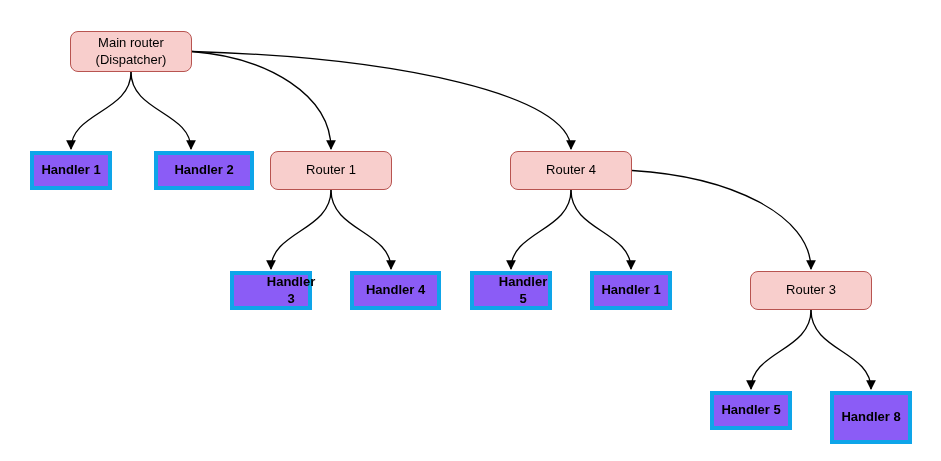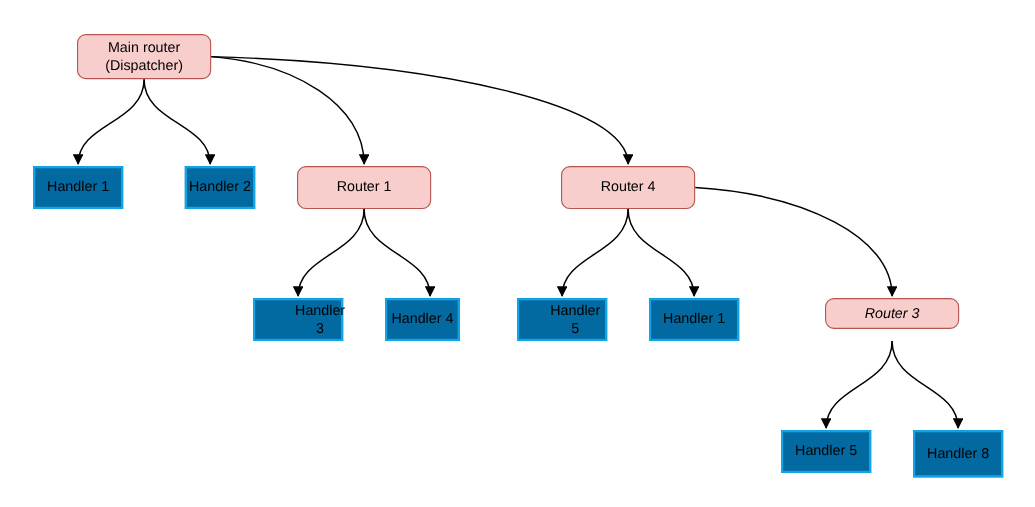--- a/index.html
+++ b/index.html
@@ -34,23 +34,24 @@
     color: #000000;
     white-space: pre-line;
   }
   .node.router {
     background: #f8cecc;
     border: 1px solid #b85450;
     border-radius: 8px;
     text-align: center;
   }
   .node.handler {
-    background: #0369a1;
-    border: 2px solid #0ea5e9;
+    background: #8b5cf6;
+    border: 4px solid #0ea5e9;
     border-radius: 0;
+    font-weight: bold;
   }
 </style>
 </head>
 <body>
 
 <div id="canvas">
   <svg id="edge-layer" xmlns="http://www.w3.org/2000/svg" viewBox="0 0 941 461">
       <defs>
         <marker id="arrow" viewBox="0 0 10 10" refX="9" refY="5" markerWidth="7.5" markerHeight="7.5" orient="auto">
           <path d="M 0 0 L 10 5 L 0 10 z" fill="#000000"></path>
@@ -65,24 +66,24 @@
       <path d="M 571 190 C 571 231.07999999999998, 511 231.07999999999998, 511 269" fill="none" stroke="#000000" stroke-width="1.3" marker-end="url(#arrow)"></path>
       <path d="M 571 190 C 571 231.07999999999998, 631 231.07999999999998, 631 269" fill="none" stroke="#000000" stroke-width="1.3" marker-end="url(#arrow)"></path>
       <path d="M 632 170.5 C 730.45 176.5, 811 214.825, 811 269" fill="none" stroke="#000000" stroke-width="1.3" marker-end="url(#arrow)"></path>
       <path d="M 811 310 C 811 351.08, 751 351.08, 751 389" fill="none" stroke="#000000" stroke-width="1.3" marker-end="url(#arrow)"></path>
       <path d="M 811 310 C 811 351.08, 871 351.08, 871 389" fill="none" stroke="#000000" stroke-width="1.3" marker-end="url(#arrow)"></path>
     </svg>
   <div id="nodes">
       <div class="node router" style="left: 70px; top: 31px; width: 122px; height: 41px;"><span>Main router
 (Dispatcher)</span></div>
       <div class="node handler" style="left: 30px; top: 151px; width: 82px; height: 39px;"><span>Handler 1</span></div>
-      <div class="node handler" style="left: 168px; top: 151px; width: 64px; height: 39px;"><span>Handler 2</span></div>
+      <div class="node handler" style="left: 154px; top: 151px; width: 100px; height: 39px;"><span>Handler 2</span></div>
       <div class="node router" style="left: 270px; top: 151px; width: 122px; height: 39px;"><span>Router 1</span></div>
       <div class="node router" style="left: 510px; top: 151px; width: 122px; height: 39px;"><span>Router 4</span></div>
       <div class="node handler" style="left: 230px; top: 271px; width: 82px; height: 39px; padding-left: 40px;"><span>Handler 3</span></div>
-      <div class="node handler" style="left: 350px; top: 271px; width: 68px; height: 39px;"><span>Handler 4</span></div>
+      <div class="node handler" style="left: 350px; top: 271px; width: 91px; height: 39px;"><span>Handler 4</span></div>
       <div class="node handler" style="left: 470px; top: 271px; width: 82px; height: 39px; padding-left: 24px;"><span>Handler 5</span></div>
       <div class="node handler" style="left: 590px; top: 271px; width: 82px; height: 39px;"><span>Handler 1</span></div>
-      <div class="node router" style="left: 750px; top: 271px; width: 122px; height: 28px; font-style: italic;"><span>Router 3</span></div>
+      <div class="node router" style="left: 750px; top: 271px; width: 122px; height: 39px;"><span>Router 3</span></div>
       <div class="node handler" style="left: 710px; top: 391px; width: 82px; height: 39px;"><span>Handler 5</span></div>
-      <div class="node handler" style="left: 830px; top: 391px; width: 82px; height: 43px;"><span>Handler 8</span></div>
+      <div class="node handler" style="left: 830px; top: 391px; width: 82px; height: 53px;"><span>Handler 8</span></div>
     </div>
 </div>
 
 </body></html>

